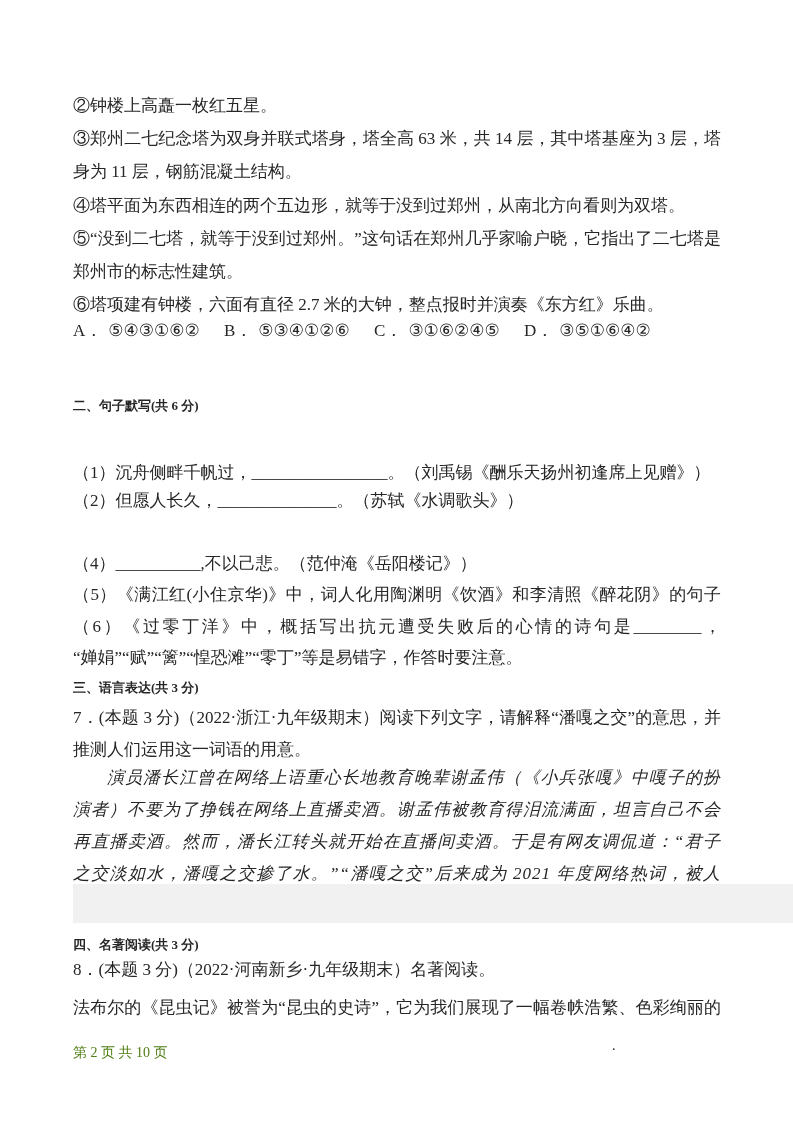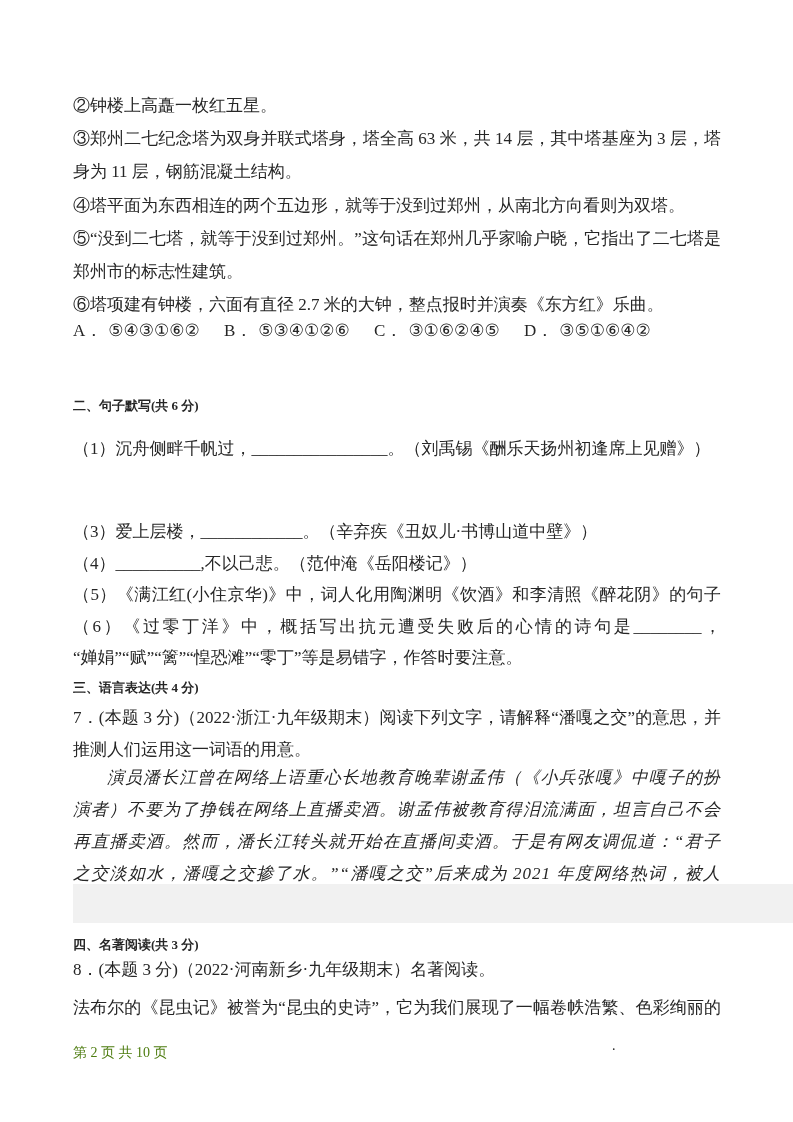--- a/index.html
+++ b/index.html
@@ -110,28 +110,28 @@
     </span>
     <span class="option-group">
       <span class="option-label">C．</span><span>③①⑥②④⑤</span>
     </span>
     <span class="option-group">
       <span class="option-label">D．</span><span>③⑤①⑥④②</span>
     </span>
   </div>
 
   <div class="line one-line heading" style="top:389px">二、句子默写(共 6 分)</div>
-  <div class="line one-line" style="top:432px">（1）沉舟侧畔千帆过，________________。（刘禹锡《酬乐天扬州初逢席上见赠》）</div>
-  <div class="line one-line" style="top:515px">（3）爱上层楼，____________。（辛弃疾《丑奴儿·书博山道中壁》）</div>
+  <div class="line one-line" style="top:456px">（1）沉舟侧畔千帆过，________________。（刘禹锡《酬乐天扬州初逢席上见赠》）</div>
+  <div class="line one-line" style="top:484px">（2）但愿人长久，______________。（苏轼《水调歌头》）</div>
   <div class="line one-line" style="top:547px">（4）__________,不以己悲。（范仲淹《岳阳楼记》）</div>
   <div class="line one-line" style="top:578px">（5）《满江红(小住京华)》中，词人化用陶渊明《饮酒》和李清照《醉花阴》的句子是____________。</div>
   <div class="line one-line" style="top:610px">（6）《过零丁洋》中，概括写出抗元遭受失败后的心情的诗句是________，________。</div>
   <div class="line one-line" style="top:641px">“婵娟”“赋”“篱”“惶恐滩”“零丁”等是易错字，作答时要注意。</div>
 
-  <div class="line one-line heading" style="top:671px">三、语言表达(共 4 分)</div>
+  <div class="line one-line heading" style="top:671px">三、语言表达(共 3 分)</div>
   <div class="para q7stem">7．(本题 3 分)（2022·浙江·九年级期末）阅读下列文字，请解释“潘嘎之交”的意思，并推测人们运用这一词语的用意。</div>
   <div class="passage">演员潘长江曾在网络上语重心长地教育晚辈谢孟伟（《小兵张嘎》中嘎子的扮演者）不要为了挣钱在网络上直播卖酒。谢孟伟被教育得泪流满面，坦言自己不会再直播卖酒。然而，潘长江转头就开始在直播间卖酒。于是有网友调侃道：“君子之交淡如水，潘嘎之交掺了水。”“潘嘎之交”后来成为 2021 年度网络热词，被人们广泛运用。</div>
 
   <div class="gray-bar"></div>
 
   <div class="line one-line heading" style="top:928px">四、名著阅读(共 3 分)</div>
   <div class="line one-line" style="top:953px">8．(本题 3 分)（2022·河南新乡·九年级期末）名著阅读。</div>
   <div class="line one-line" style="top:991px">法布尔的《昆虫记》被誉为“昆虫的史诗”，它为我们展现了一幅卷帙浩繁、色彩绚丽的画卷，呈现了一个个</div>
 
   <div class="footer">第 2 页 共 10 页</div>

